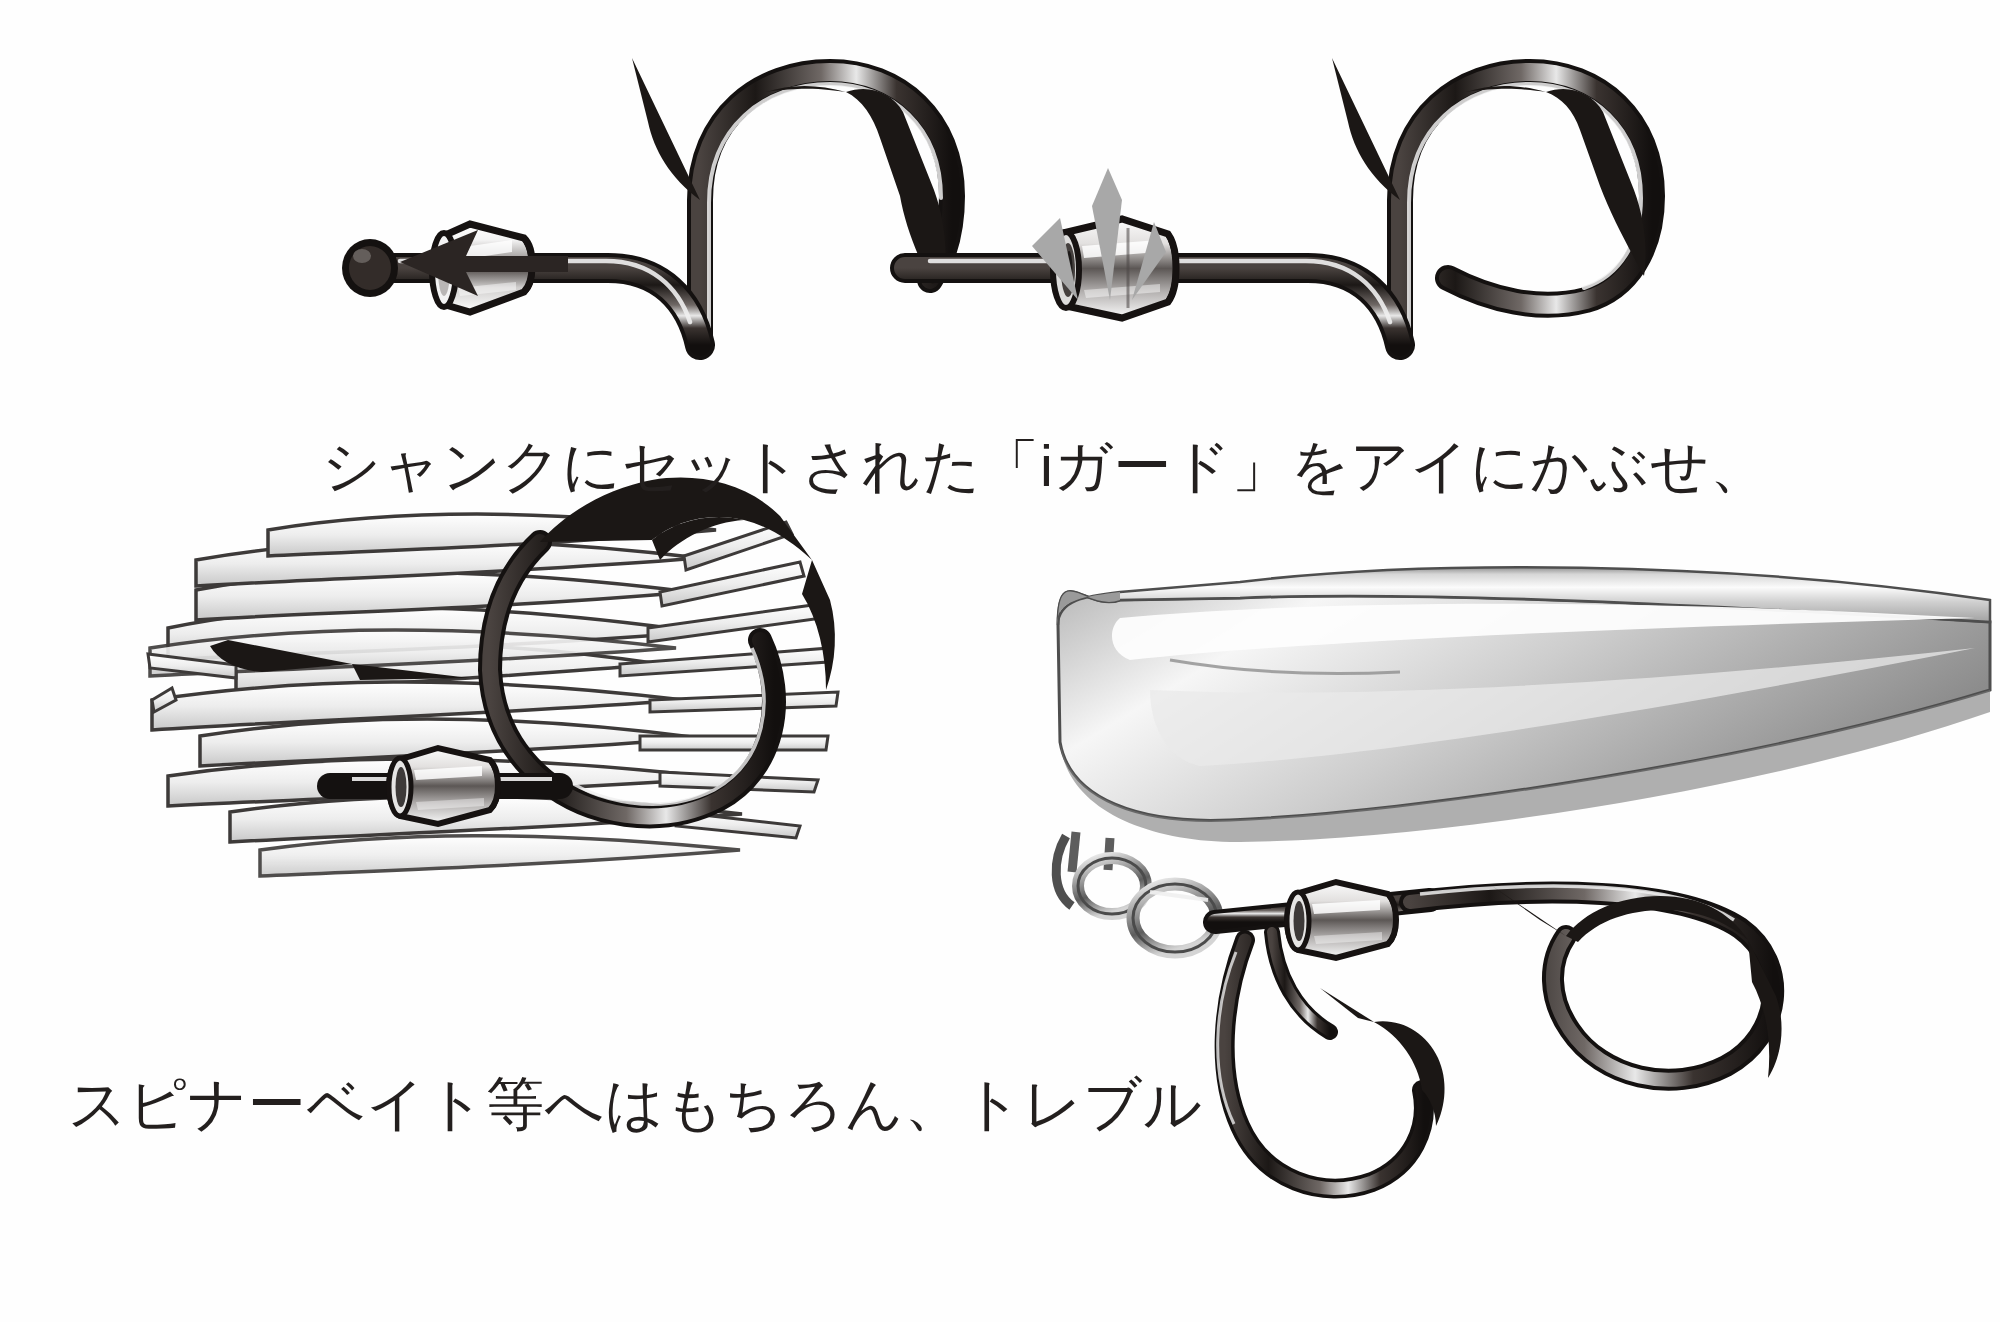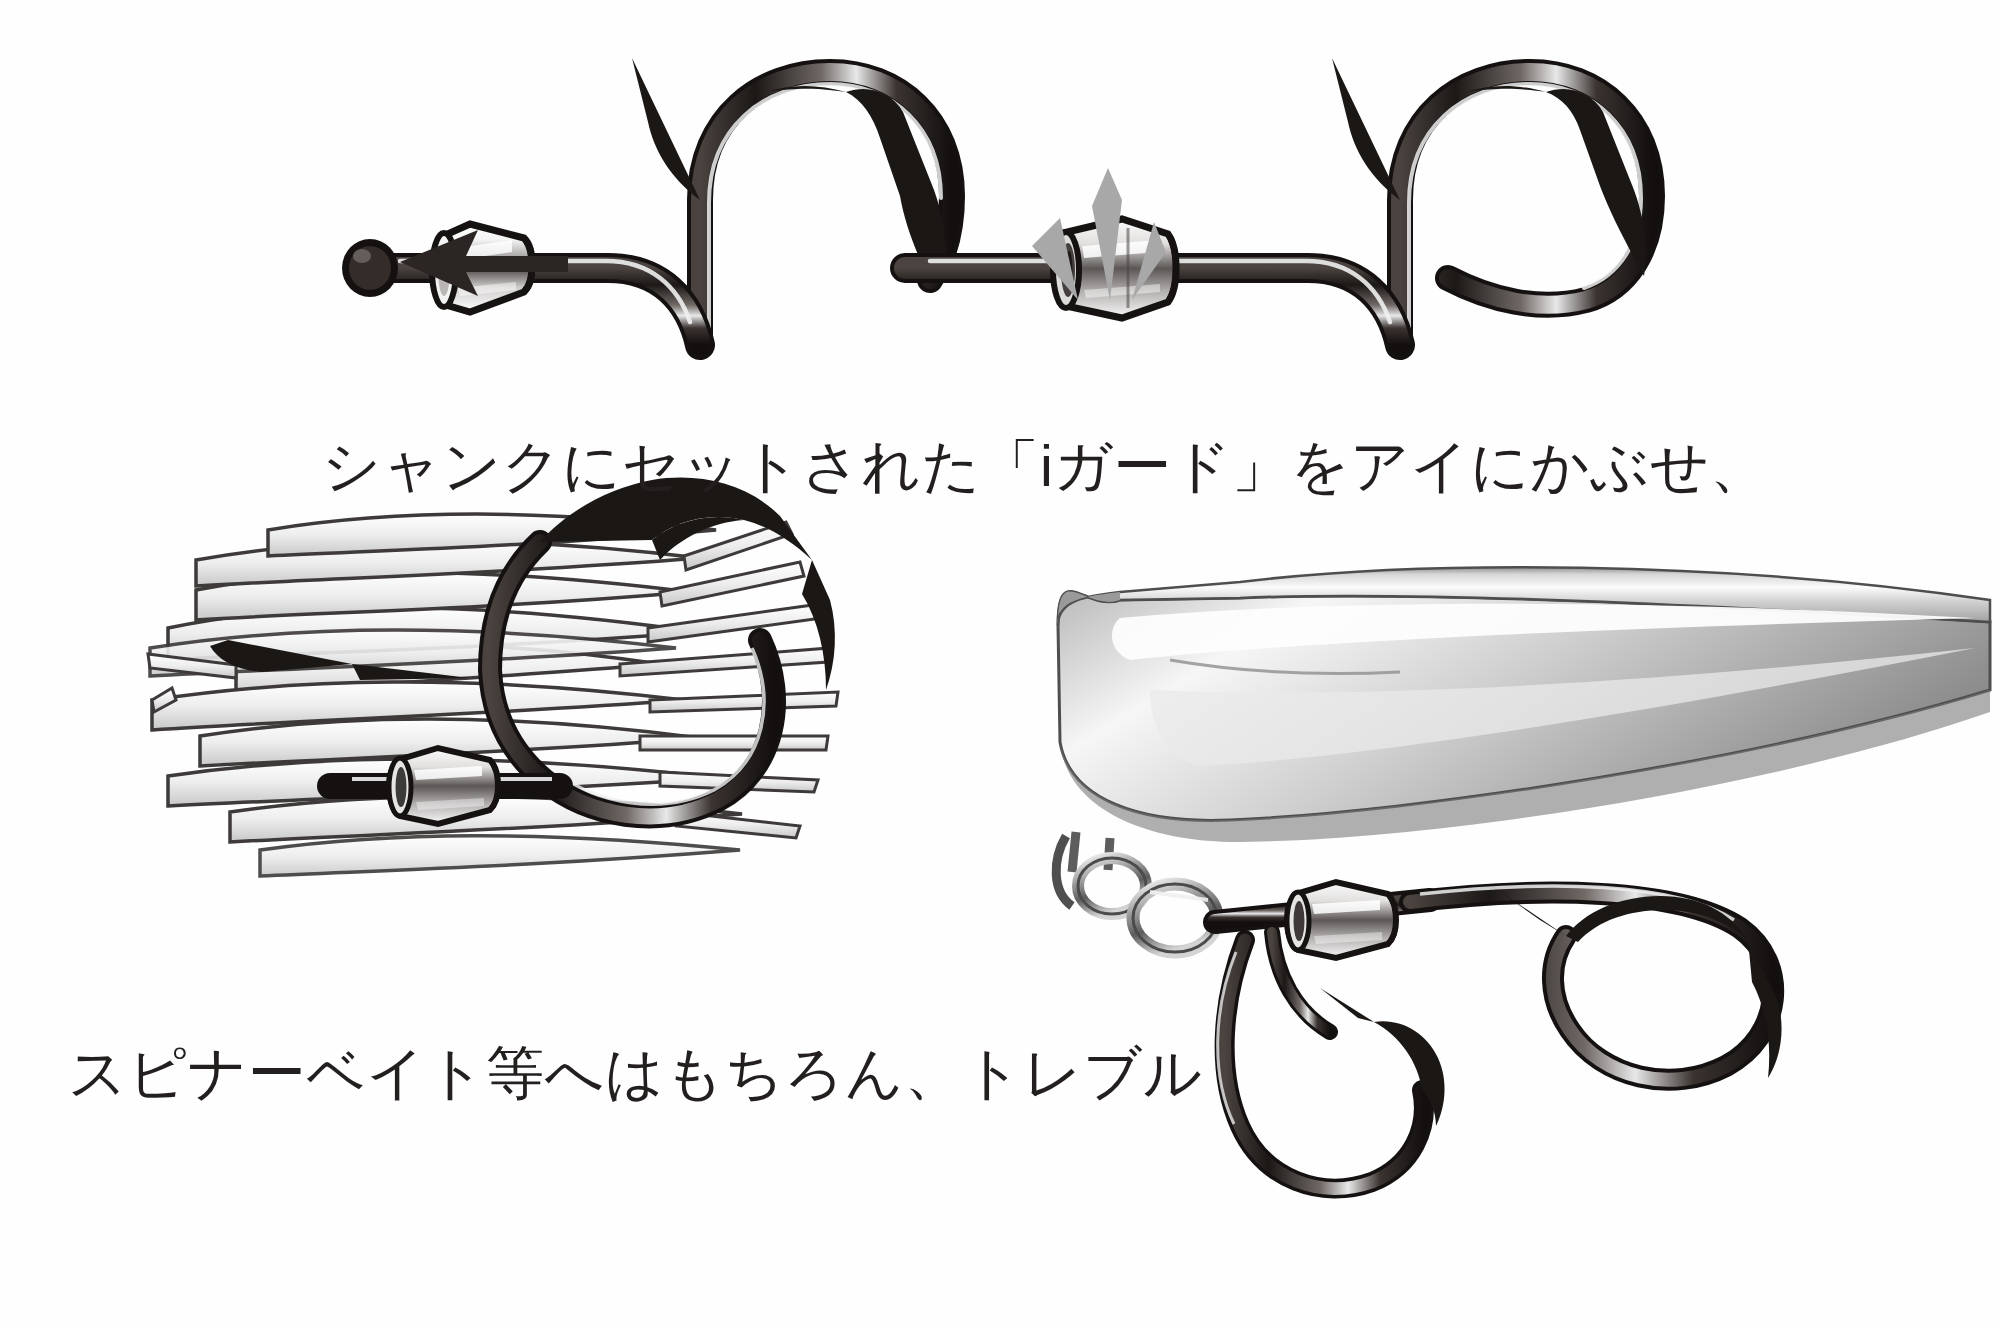--- a/index.html
+++ b/index.html
@@ -29,21 +29,21 @@
     margin-top:21px;
   }
   #caption-top .line { display:block; }
   #caption-top .line2 { margin-left:18px; }
 
   #caption-bottom {
     left:68px; top:1032px;
     font-size:58px;
     line-height:82px;
   }
-  #caption-bottom .line { display:block; }
+  #caption-bottom .line { display:block;margin-top:31px; }
 </style>
 </head>
 <body>
 
 <div id="root">
 
   <svg class="svg-layer" viewBox="0 0 2000 1322">
     <defs>
 
       <linearGradient id="wireG" x1="0" y1="0" x2="0" y2="1">

